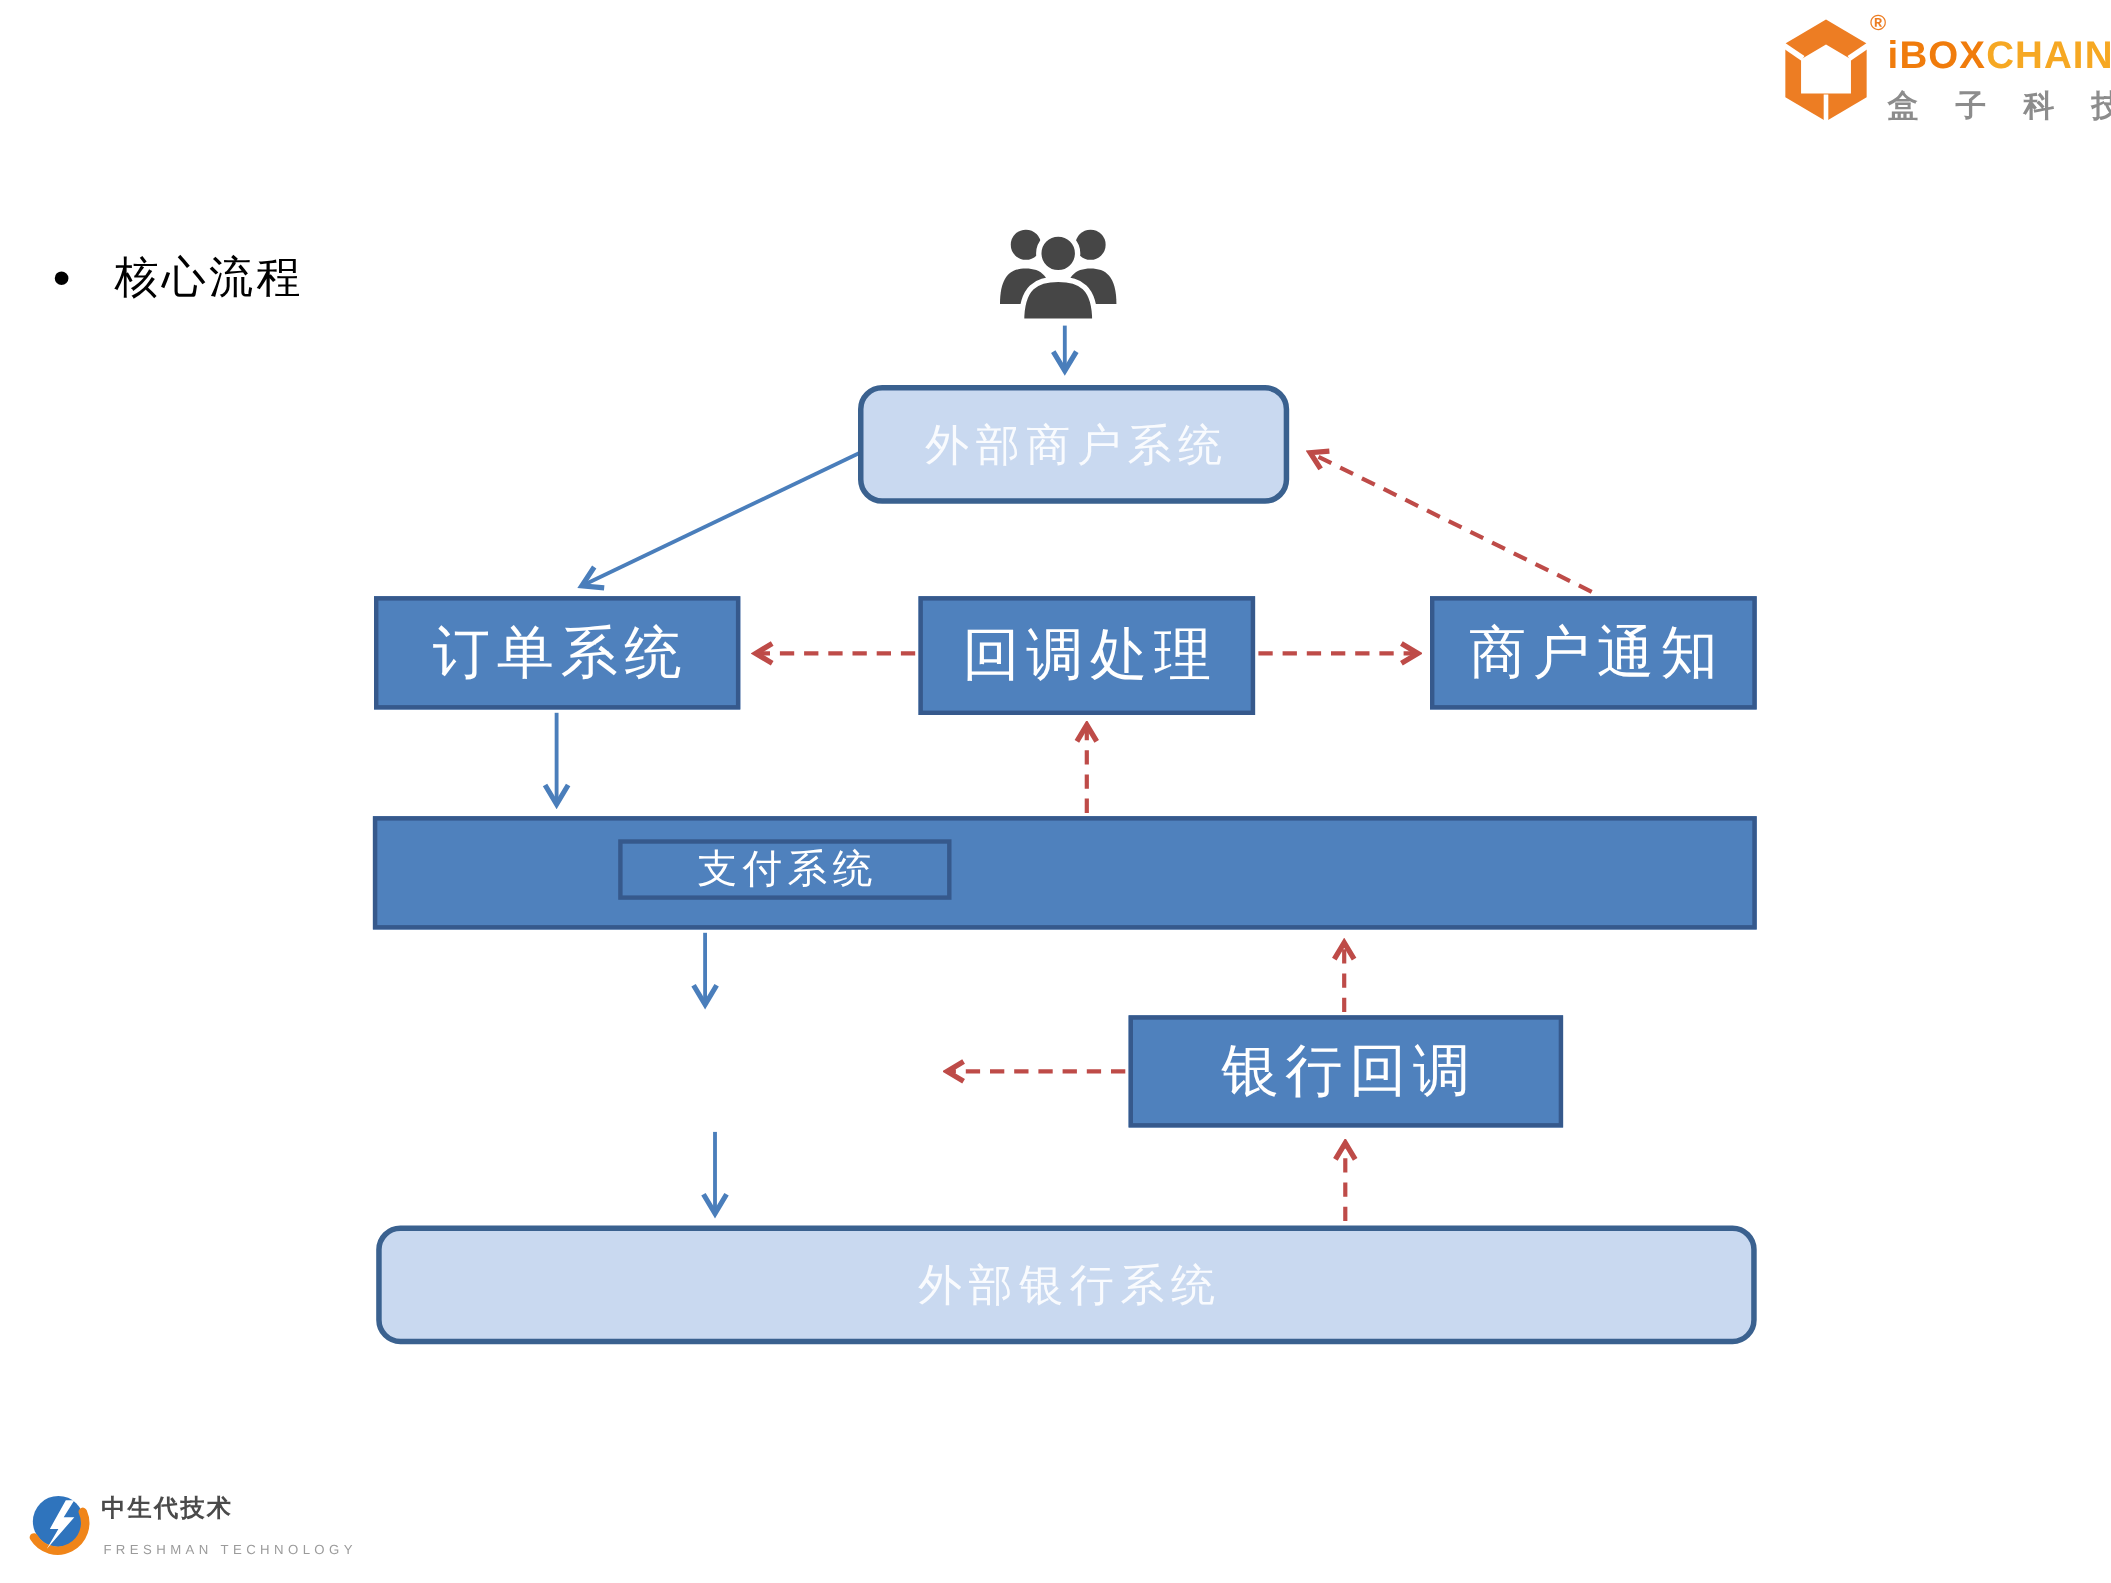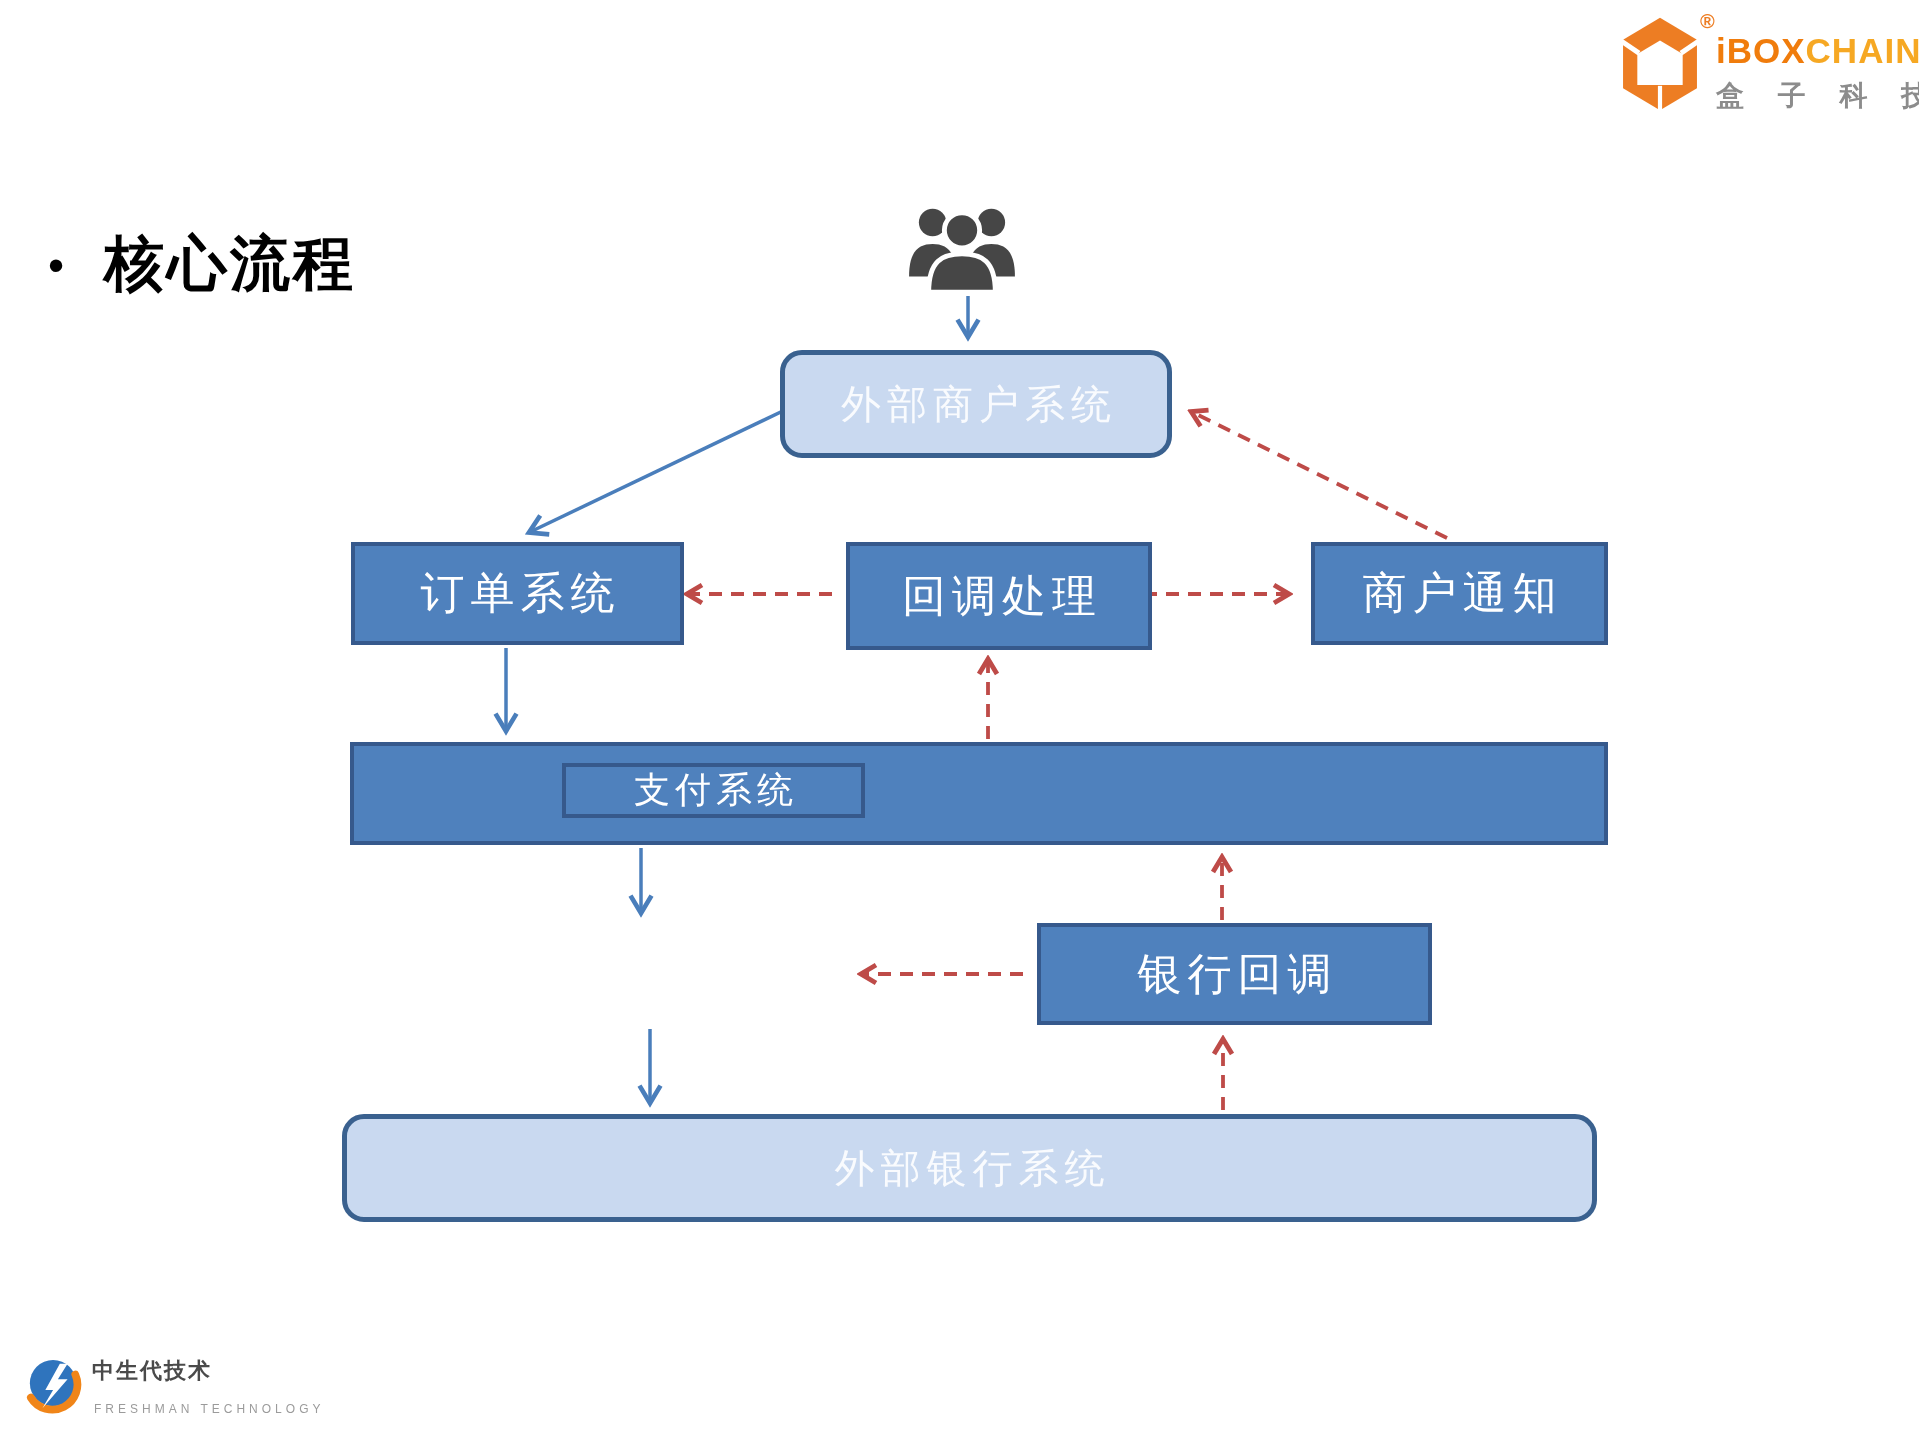--- a/index.html
+++ b/index.html
@@ -2,21 +2,21 @@
 <html><head>
 <meta charset="utf-8">
 <style>
   html,body{margin:0;padding:0;background:#ffffff;}
   .slide{position:relative;width:1919px;height:1439px;background:#ffffff;overflow:hidden;
          font-family:"Liberation Sans","DejaVu Sans",sans-serif;}
 
   
   .title-row{position:absolute;left:48px;top:224px;display:flex;align-items:center;}
   .bullet{font-size:46px;color:#000;line-height:1;margin-right:40px;}
-  .page-title{margin:0;font-size:60px;font-weight:bold;color:#000;letter-spacing:3px;
+  .page-title{margin:0;font-size:40px;font-weight:normal;color:#000;letter-spacing:3px;
               font-family:"Liberation Sans","DejaVu Sans",sans-serif;}
 
   
   .brand-top{position:absolute;left:1618px;top:10px;width:290px;height:112px;}
   .hex-icon{position:absolute;left:0;top:4px;width:84px;height:100px;}
   .reg-mark{position:absolute;left:82px;top:0;font-size:20px;color:#ED7D23;font-weight:bold;}
   .brand-text{position:absolute;left:98px;top:22px;}
   .brand-name{font-size:35px;font-weight:bold;letter-spacing:1px;line-height:1.1;}
   .brand-name .b1{color:#F07C0C;}
   .brand-name .b2{color:#F6A823;}
@@ -31,21 +31,21 @@
   
   .connectors{position:absolute;left:0;top:0;width:1919px;height:1439px;pointer-events:none;}
   .flow{stroke:#4A7EBB;stroke-width:3.5;}
   .cb{stroke:#BE4B48;stroke-width:3.8;stroke-dasharray:13 9;}
 
   .users-svg{position:absolute;left:903px;top:198px;width:118px;height:98px;}
 
   .node{position:absolute;box-sizing:border-box;display:flex;align-items:center;justify-content:center;
         font-family:"Liberation Serif","DejaVu Serif",serif;}
   .node .nlabel{white-space:nowrap;}
-  .solid{background:#4F81BD;border:4px solid #36598C;color:#ffffff;font-size:44px;letter-spacing:6px;padding-left:6px;margin-left:11px;}
+  .solid{background:#4F81BD;border:4px solid #36598C;color:#ffffff;font-size:52px;letter-spacing:6px;padding-left:6px;}
   .light{background:#C9D9F0;border:5px solid #3A618F;border-radius:22px;color:rgba(255,255,255,0.88);
          font-size:40px;letter-spacing:6px;padding-left:6px;}
   .inner{background:#4F81BD;border:4px solid #36598C;color:#ffffff;font-size:36px;letter-spacing:5px;padding-left:5px;justify-content:center;}
 
   #n-merchant {left:780px; top:350px; width:392px; height:108px;}
   #n-order    {left:340px; top:542px; width:333px; height:103px;}
   #n-callback {left:835px; top:542px; width:306px; height:108px;}
   #n-notify   {left:1300px;top:542px; width:297px; height:103px;}
   #n-bar      {left:339px; top:742px; width:1258px;height:103px;}
   #n-pay      {left:562px; top:763px; width:303px; height:55px;}

